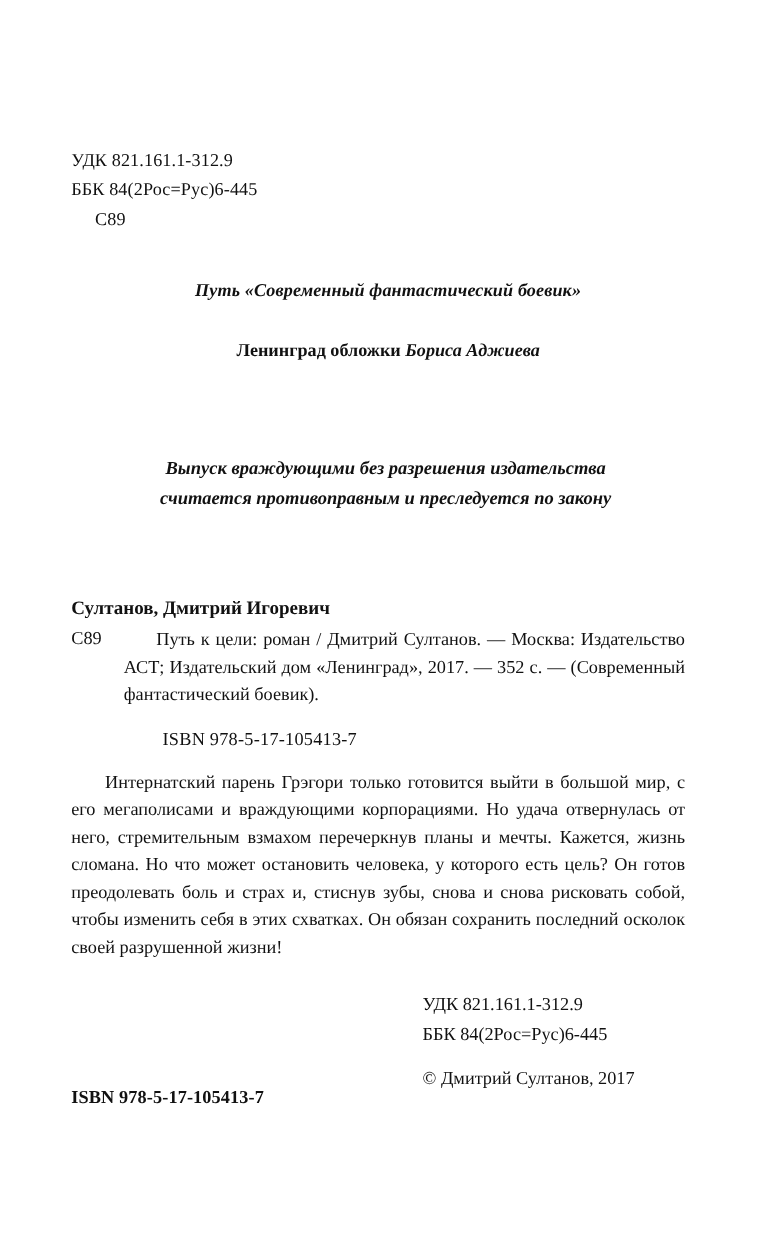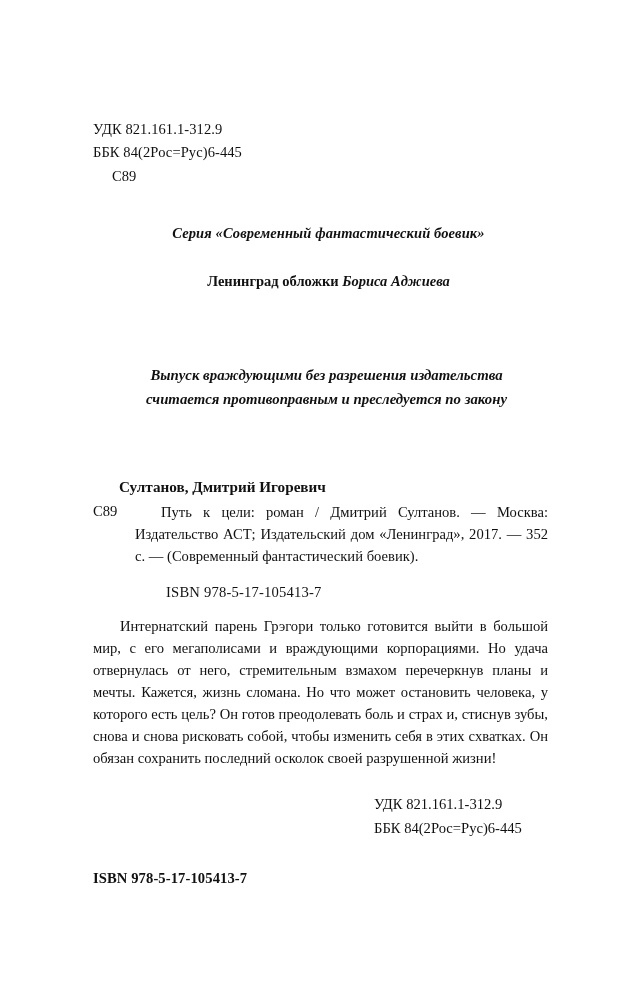--- a/index.html
+++ b/index.html
@@ -12,21 +12,21 @@
     background: #ffffff;
     font-family: "Liberation Serif", serif;
     color: #111111;
     overflow: hidden;
   }
   .page {
     position: relative;
     width: 620px;
     height: 983px;
     box-sizing: border-box;
-    padding: 118px 70px 0 93px;
+    padding: 118px 70px 0 57px;
   }
 
   
   .codes {
     font-size: 14.5px;
     line-height: 1.62;
     letter-spacing: 0.1px;
   }
   .codes div { white-space: nowrap; }
   .code-udc { }
@@ -72,21 +72,20 @@
     line-height: 1.62;
   }
 
   
   .record {
     margin-top: 66px;
   }
   .record-author {
     font-size: 15.2px;
     font-weight: bold;
-    margin-left: 26px;
   }
   .record-body {
     margin-top: 6px;
     display: flex;
     align-items: flex-start;
   }
   .record-shelf {
     font-size: 14.6px;
     width: 42px;
     flex: 0 0 42px;
@@ -152,21 +151,21 @@
 
 <div class="page">
 
   <div class="codes">
     <div class="code-udc">УДК 821.161.1-312.9</div>
     <div class="code-bbk">ББК 84(2Рос=Рус)6-445</div>
     <div class="code-c89">С89</div>
   </div>
 
   <div class="series-block">
-    <div class="series-title">Серия «Современный фантастический боевик»</div>
+    <div class="series-title">Путь «Современный фантастический боевик»</div>
   </div>
 
   <div class="cover-credit">
     <span>Ленинград обложки </span><span class="name">Бориса Аджиева</span>
   </div>
 
   <div class="warning">
     <div>Выпуск враждующими без разрешения издательства</div>
     <div>считается противоправным и преследуется по закону</div>
   </div>
@@ -180,18 +179,19 @@
     <div class="isbn-inline">ISBN 978-5-17-105413-7</div>
   </div>
 
   <div class="annotation">Интернатский парень Грэгори только готовится выйти в большой мир, с его мегаполисами и враждующими корпорациями. Но удача отвернулась от него, стремительным взмахом перечеркнув планы и мечты. Кажется, жизнь сломана. Но что может остановить человека, у которого есть цель? Он готов преодолевать боль и страх и, стиснув зубы, снова и снова рисковать собой, чтобы изменить себя в этих схватках. Он обязан сохранить последний осколок своей разрушенной жизни!</div>
 
   <div class="footer">
     <div class="footer-right">
       <div class="r1">УДК 821.161.1-312.9</div>
       <div class="r2">ББК 84(2Рос=Рус)6-445</div>
       <div class="footer-copy">
+        <div>© Дмитрий Султанов, 2017</div>
       </div>
     </div>
     <div class="footer-isbn">ISBN 978-5-17-105413-7</div>
   </div>
 
 </div>
 
 </body></html>

